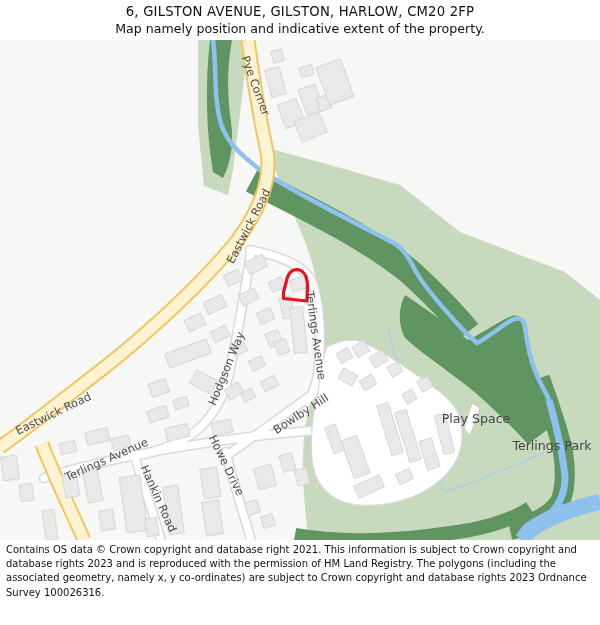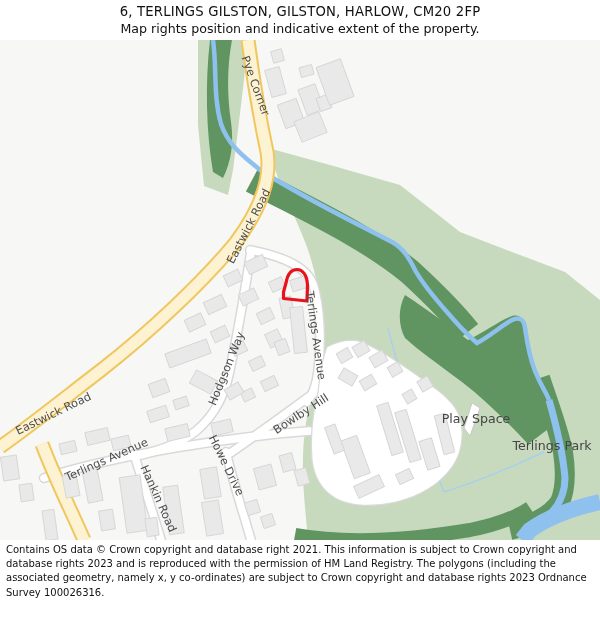--- a/index.html
+++ b/index.html
@@ -25,22 +25,22 @@
   .rlabel{fill:var(--c-label,#4d4d4d);font-size:11.4px;}
   .alabel{fill:var(--c-area-label,#454545);font-size:12.6px;}
   text{text-anchor:middle;}
   .footer{position:absolute;top:540px;left:0;width:600px;height:85px;background:#ffffff;z-index:5;}
   .footer .attribution{font-size:10px;color:#111;padding:3px 6px 0 6px;line-height:1.42;}
 </style>
 </head>
 <body>
 
 <div class="header">
-  <div class="title">6, TERLINGS GILSTON, GILSTON, HARLOW, CM20 2FP</div>
-  <div class="subtitle">Map rights position and indicative extent of the property.</div>
+  <div class="title">6, GILSTON AVENUE, GILSTON, HARLOW, CM20 2FP</div>
+  <div class="subtitle">Map namely position and indicative extent of the property.</div>
 </div>
 
 <div class="map-wrap">
 <svg width="600" height="500" viewBox="0 0 600 500">
 
   <rect class="bg" x="0" y="0" width="600" height="500"></rect>
 
   <path class="park" d="M268,108 L330,125 L400,145 L460,192 L520,215 L565,232 L600,260 L600,500 L308,500
            C305,465 300,430 305,390 C310,355 320,335 322,300 C322,260 315,230 308,210
            C300,185 280,150 268,108 Z"></path>

